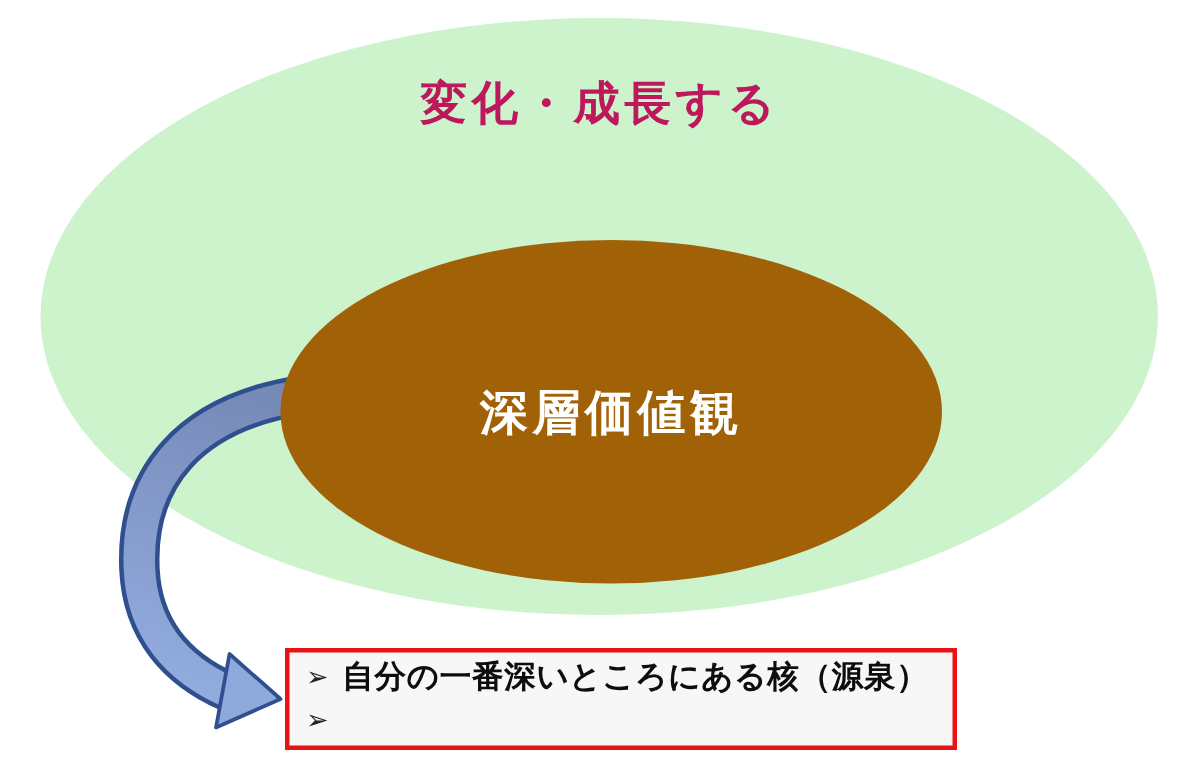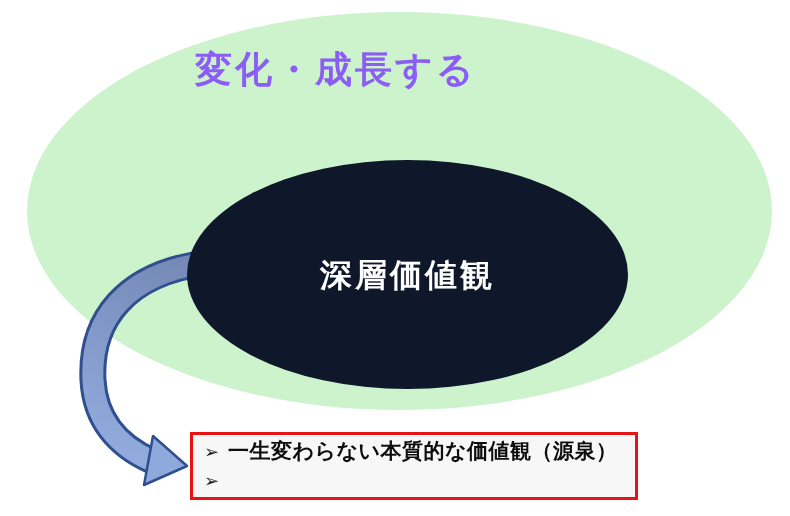--- a/index.html
+++ b/index.html
@@ -23,21 +23,21 @@
     position: absolute;
     left: 0; top: 0;
     width: 790px; height: 516px;
     z-index: 2;
     pointer-events: none;
   }
   .inner-ellipse {
     position: absolute;
     left: 187px; top: 160px;
     width: 441px; height: 229px;
-    background: #0f172a;
+    background: #a16207;
     border-radius: 50%;
     z-index: 3;
     display: flex;
     flex-direction: column;
     align-items: center;
     justify-content: center;
     gap: 10px;
   }
   .inner-line {
     color: #ffffff;
@@ -45,23 +45,23 @@
     font-weight: 700;
     letter-spacing: 3px;
     line-height: 38px;
     white-space: nowrap;
   }
   .top-label {
     position: absolute;
     left: 195px; top: 46px;
     width: 410px;
     z-index: 4;
-    text-align: left;
-    color: #8b5cf6;
-    font-size: 37px;
+    text-align: center;
+    color: #be185d;
+    font-size: 31px;
     font-weight: 700;
     letter-spacing: 3px;
     line-height: 47px;
     white-space: nowrap;
   }
   .callout {
     position: absolute;
     left: 190px; top: 432px;
     width: 448px; height: 68px;
     box-sizing: border-box;
@@ -115,20 +115,20 @@
     <div class="inner-line">深層価値観</div>
   </div>
 
   <div class="top-label">
     <div>変化・成長する</div>
   </div>
 
   <div class="callout">
     <div class="callout-row">
       <span class="bullet">➢</span>
-      <span class="callout-text">一生変わらない本質的な価値観（源泉）</span>
+      <span class="callout-text">自分の一番深いところにある核（源泉）</span>
     </div>
     <div class="callout-row">
       <span class="bullet">➢</span>
     </div>
   </div>
 
 </div>
 
 </body></html>

